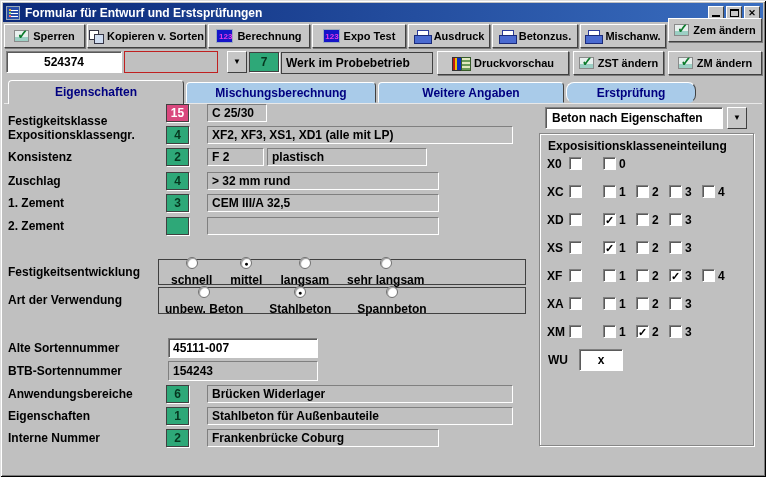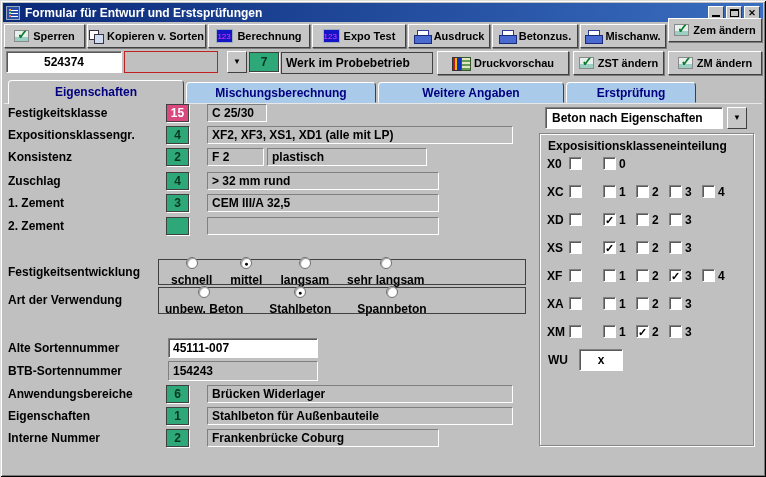--- a/index.html
+++ b/index.html
@@ -75,21 +75,21 @@
   }
   .combo-white { background:#fff; border:1px solid; border-color:#808080 #fff #fff #808080; box-shadow:inset 1px 1px 0 #5a5a5a; font-weight:bold; font-size:12px; line-height:20px; padding-left:6px; white-space:nowrap; }
   .status-box { border:1px solid #404040; background:#c0c0c0; font-weight:bold; font-size:12px; line-height:20px; padding-left:4px; white-space:nowrap; }
   
   .ic { display:inline-block; position:relative; flex:0 0 auto; }
   .ic-check { width:15px; height:12px; background:linear-gradient(#e8f0ee 0 6px,#9ccfc4 6px); border:1px solid #8a8a8a; }
   .ic-check::after { content:"✓"; position:absolute; left:2px; top:-4px; color:#0a7a2a; font-size:13px; font-weight:bold; }
   .ic-copy { width:14px; height:13px; }
   .ic-copy::before { content:""; position:absolute; left:0; top:0; width:8px; height:8px; background:#fff; border:1px solid #334; }
   .ic-copy::after { content:""; position:absolute; left:5px; top:4px; width:8px; height:8px; background:#cfdcf0; border:1px solid #334; }
-  .ic-calc { width:17px; height:14px; background:#1515c8; border:1px solid #9ab; color:#e83ae8; font-size:8px; font-weight:normal; text-align:left; line-height:13px; letter-spacing:0; }
+  .ic-calc { width:17px; height:14px; background:#1515c8; border:1px solid #9ab; color:#e83ae8; font-size:8px; font-weight:bold; text-align:right; line-height:13px; letter-spacing:0; }
   .ic-printer { width:16px; height:13px; }
   .ic-printer::before { content:""; position:absolute; left:3px; top:0; width:10px; height:6px; background:#fff; border:1px solid #2a3a9a; }
   .ic-printer::after { content:""; position:absolute; left:0; top:5px; width:16px; height:7px; background:#4a6ad0; border:1px solid #1a2a7a; }
   .ic-preview { width:18px; height:13px; }
   .ic-preview::before { content:""; position:absolute; left:0; top:0; width:8px; height:12px; border:1px solid #333;
     background:linear-gradient(90deg,#c01818 0 2px,#f0c000 2px 4px,#1030c0 4px 6px); background-color:#803030; }
   .ic-preview::after { content:""; position:absolute; left:9px; top:0; width:8px; height:12px; border:1px solid #365a2a;
     background:repeating-linear-gradient(0deg,#6a9a5a 0 2px,#e0e8c0 2px 4px); }
 </style>
 </head>
@@ -161,23 +161,23 @@
   </div>
   <div class="abs btn" style="left:668px;top:51px;width:94px;height:24px;">
     <span class="ic ic-check"></span>
     <span>ZM ändern</span>
   </div>
 
   <div class="abs content-top-line"></div>
   <div class="abs tab active" style="left:8px;width:176px;">Eigenschaften</div>
   <div class="abs tab" style="left:186px;width:190px;">Mischungsberechnung</div>
   <div class="abs tab" style="left:378px;width:186px;">Weitere Angaben</div>
-  <div class="abs tab" style="left:566px;width:130px;">Erstprüfung</div>
-
-  <span class="abs lbl" style="left:8px;top:106px;">Festigkeitsklasse</span>
+  <div class="abs tab" style="left:566px;width:130px;border-radius:8px;">Erstprüfung</div>
+
+  <span class="abs lbl" style="left:8px;top:114px;">Festigkeitsklasse</span>
   <div class="abs badge badge-pink" style="left:166px;top:104px;">15</div>
   <div class="abs field" style="left:207px;top:104px;width:60px;">C 25/30</div>
 
   <span class="abs lbl" style="left:8px;top:128px;">Expositionsklassengr.</span>
   <div class="abs badge badge-green" style="left:166px;top:126px;">4</div>
   <div class="abs field" style="left:207px;top:126px;width:306px;">XF2, XF3, XS1, XD1 (alle mit LP)</div>
 
   <span class="abs lbl" style="left:8px;top:150px;">Konsistenz</span>
   <div class="abs badge badge-green" style="left:166px;top:148px;">2</div>
   <div class="abs field" style="left:207px;top:148px;width:57px;">F 2</div>

